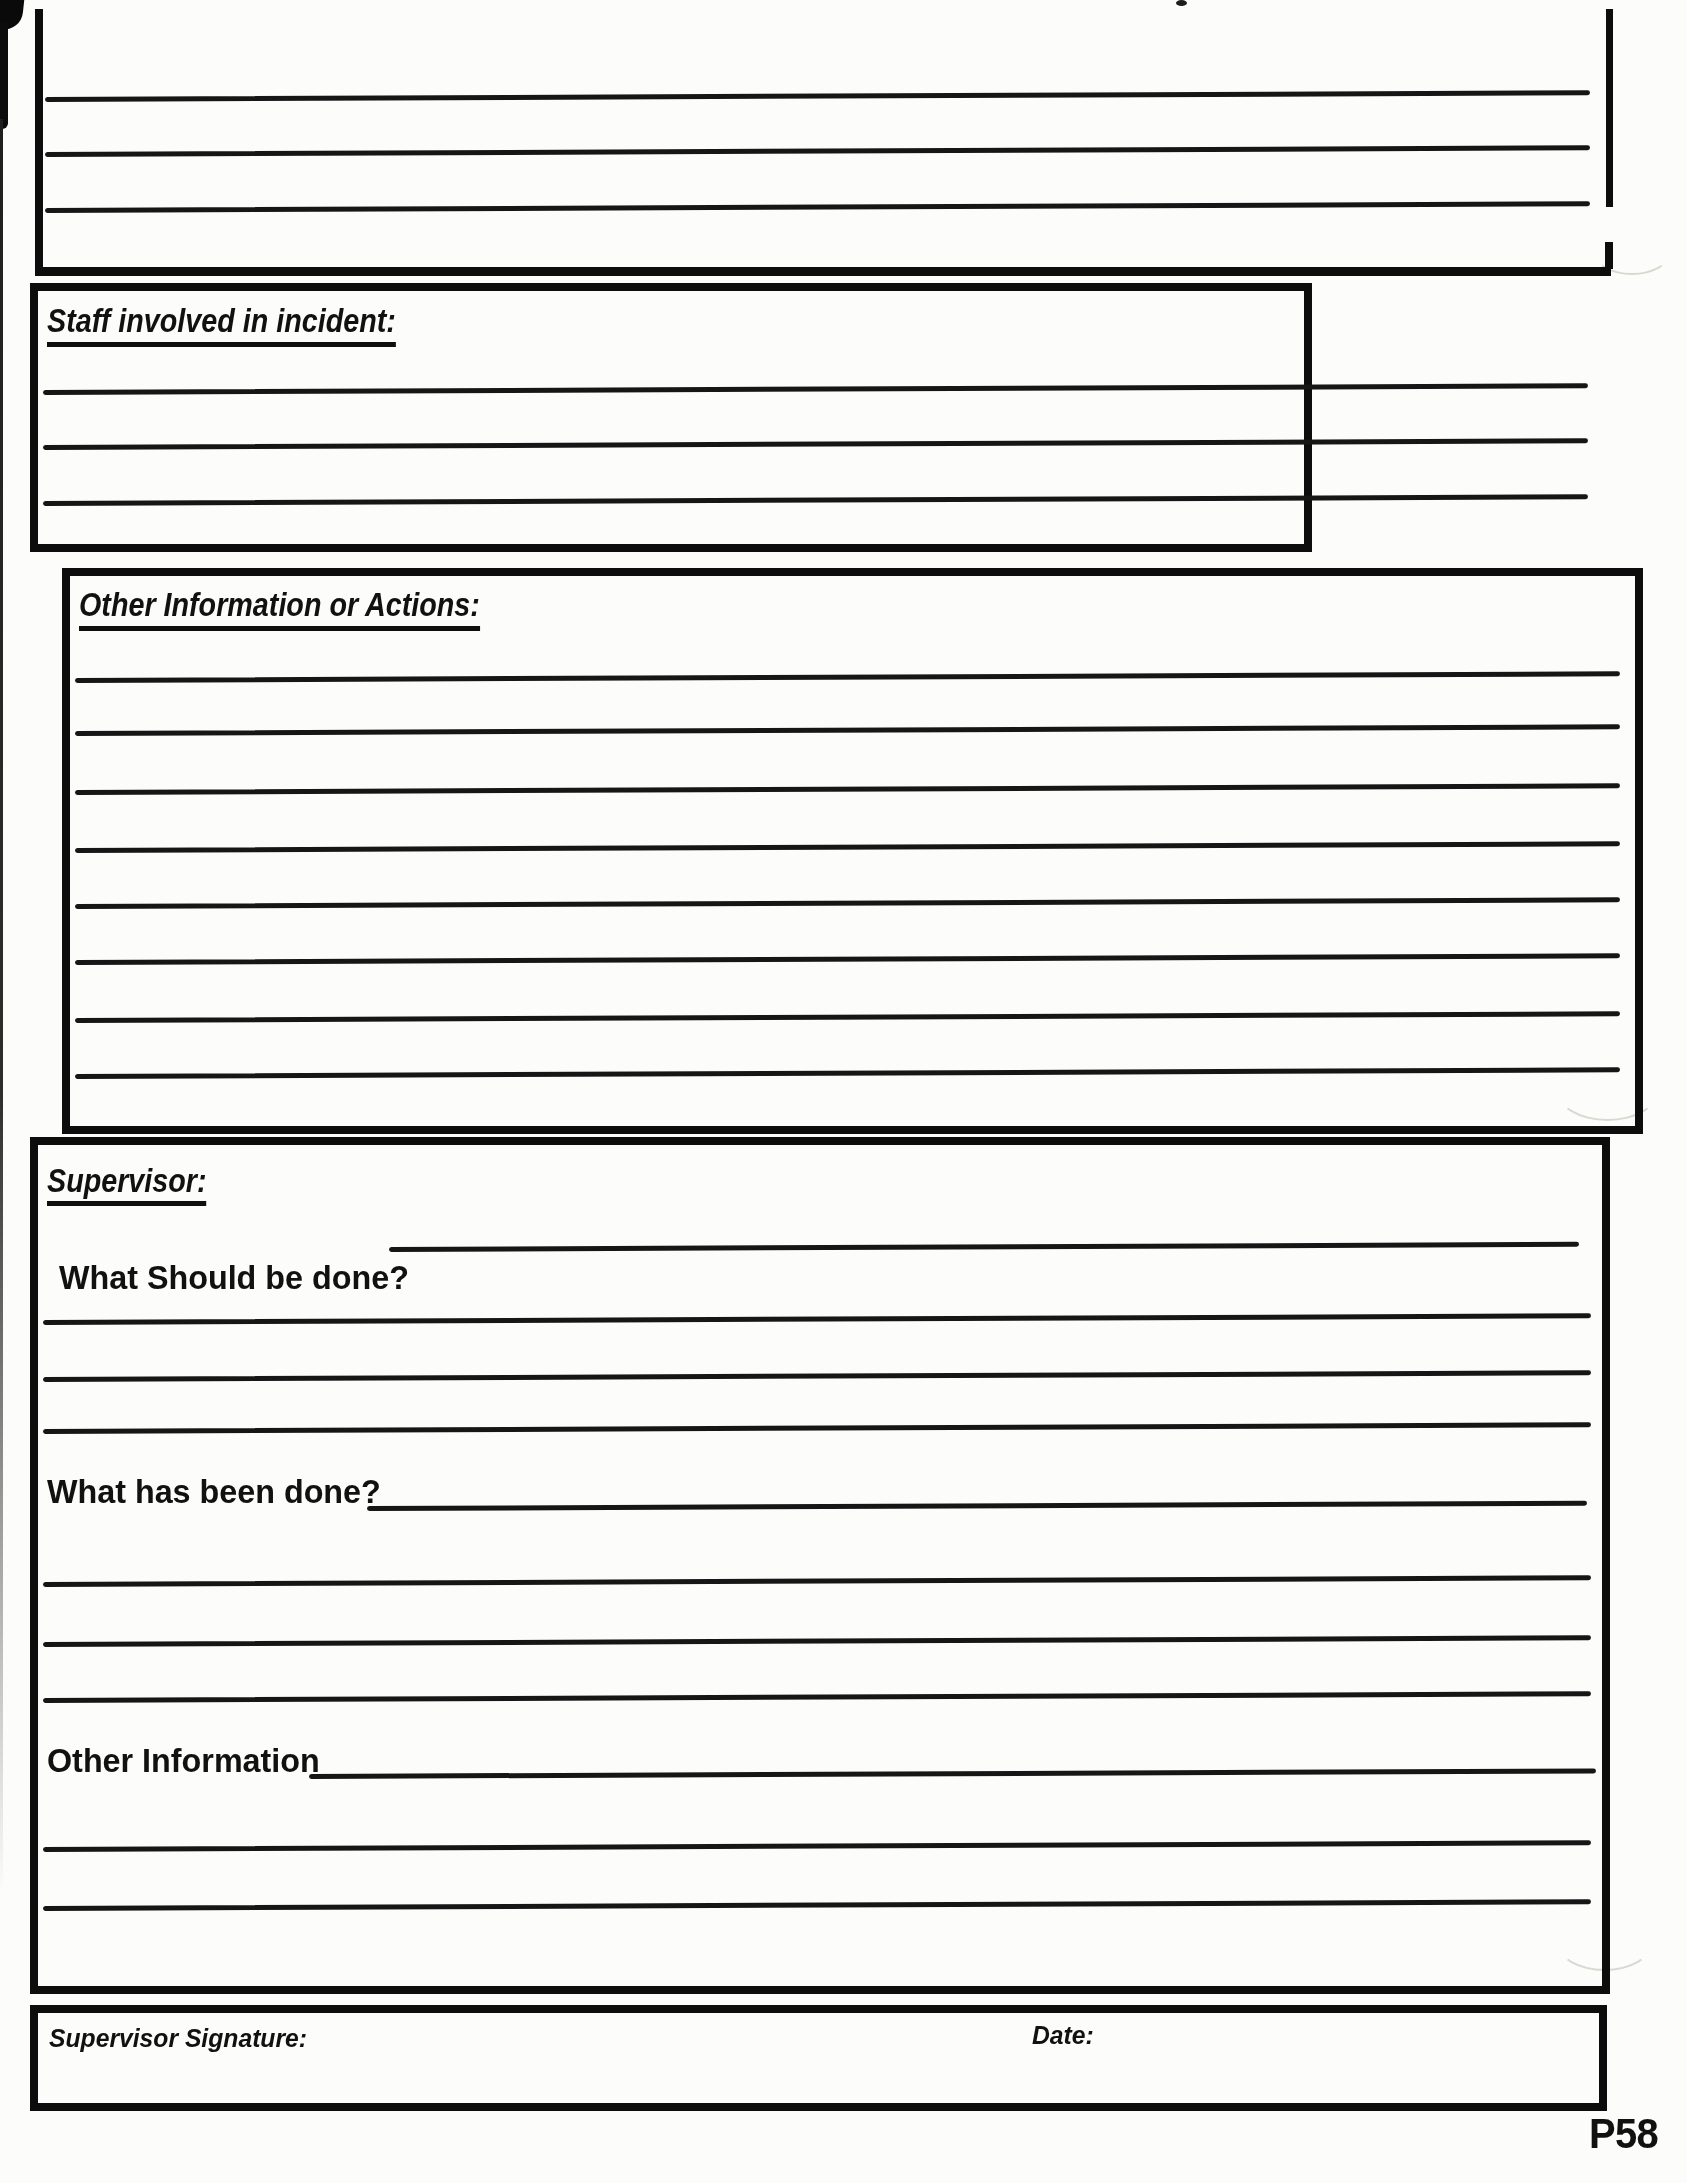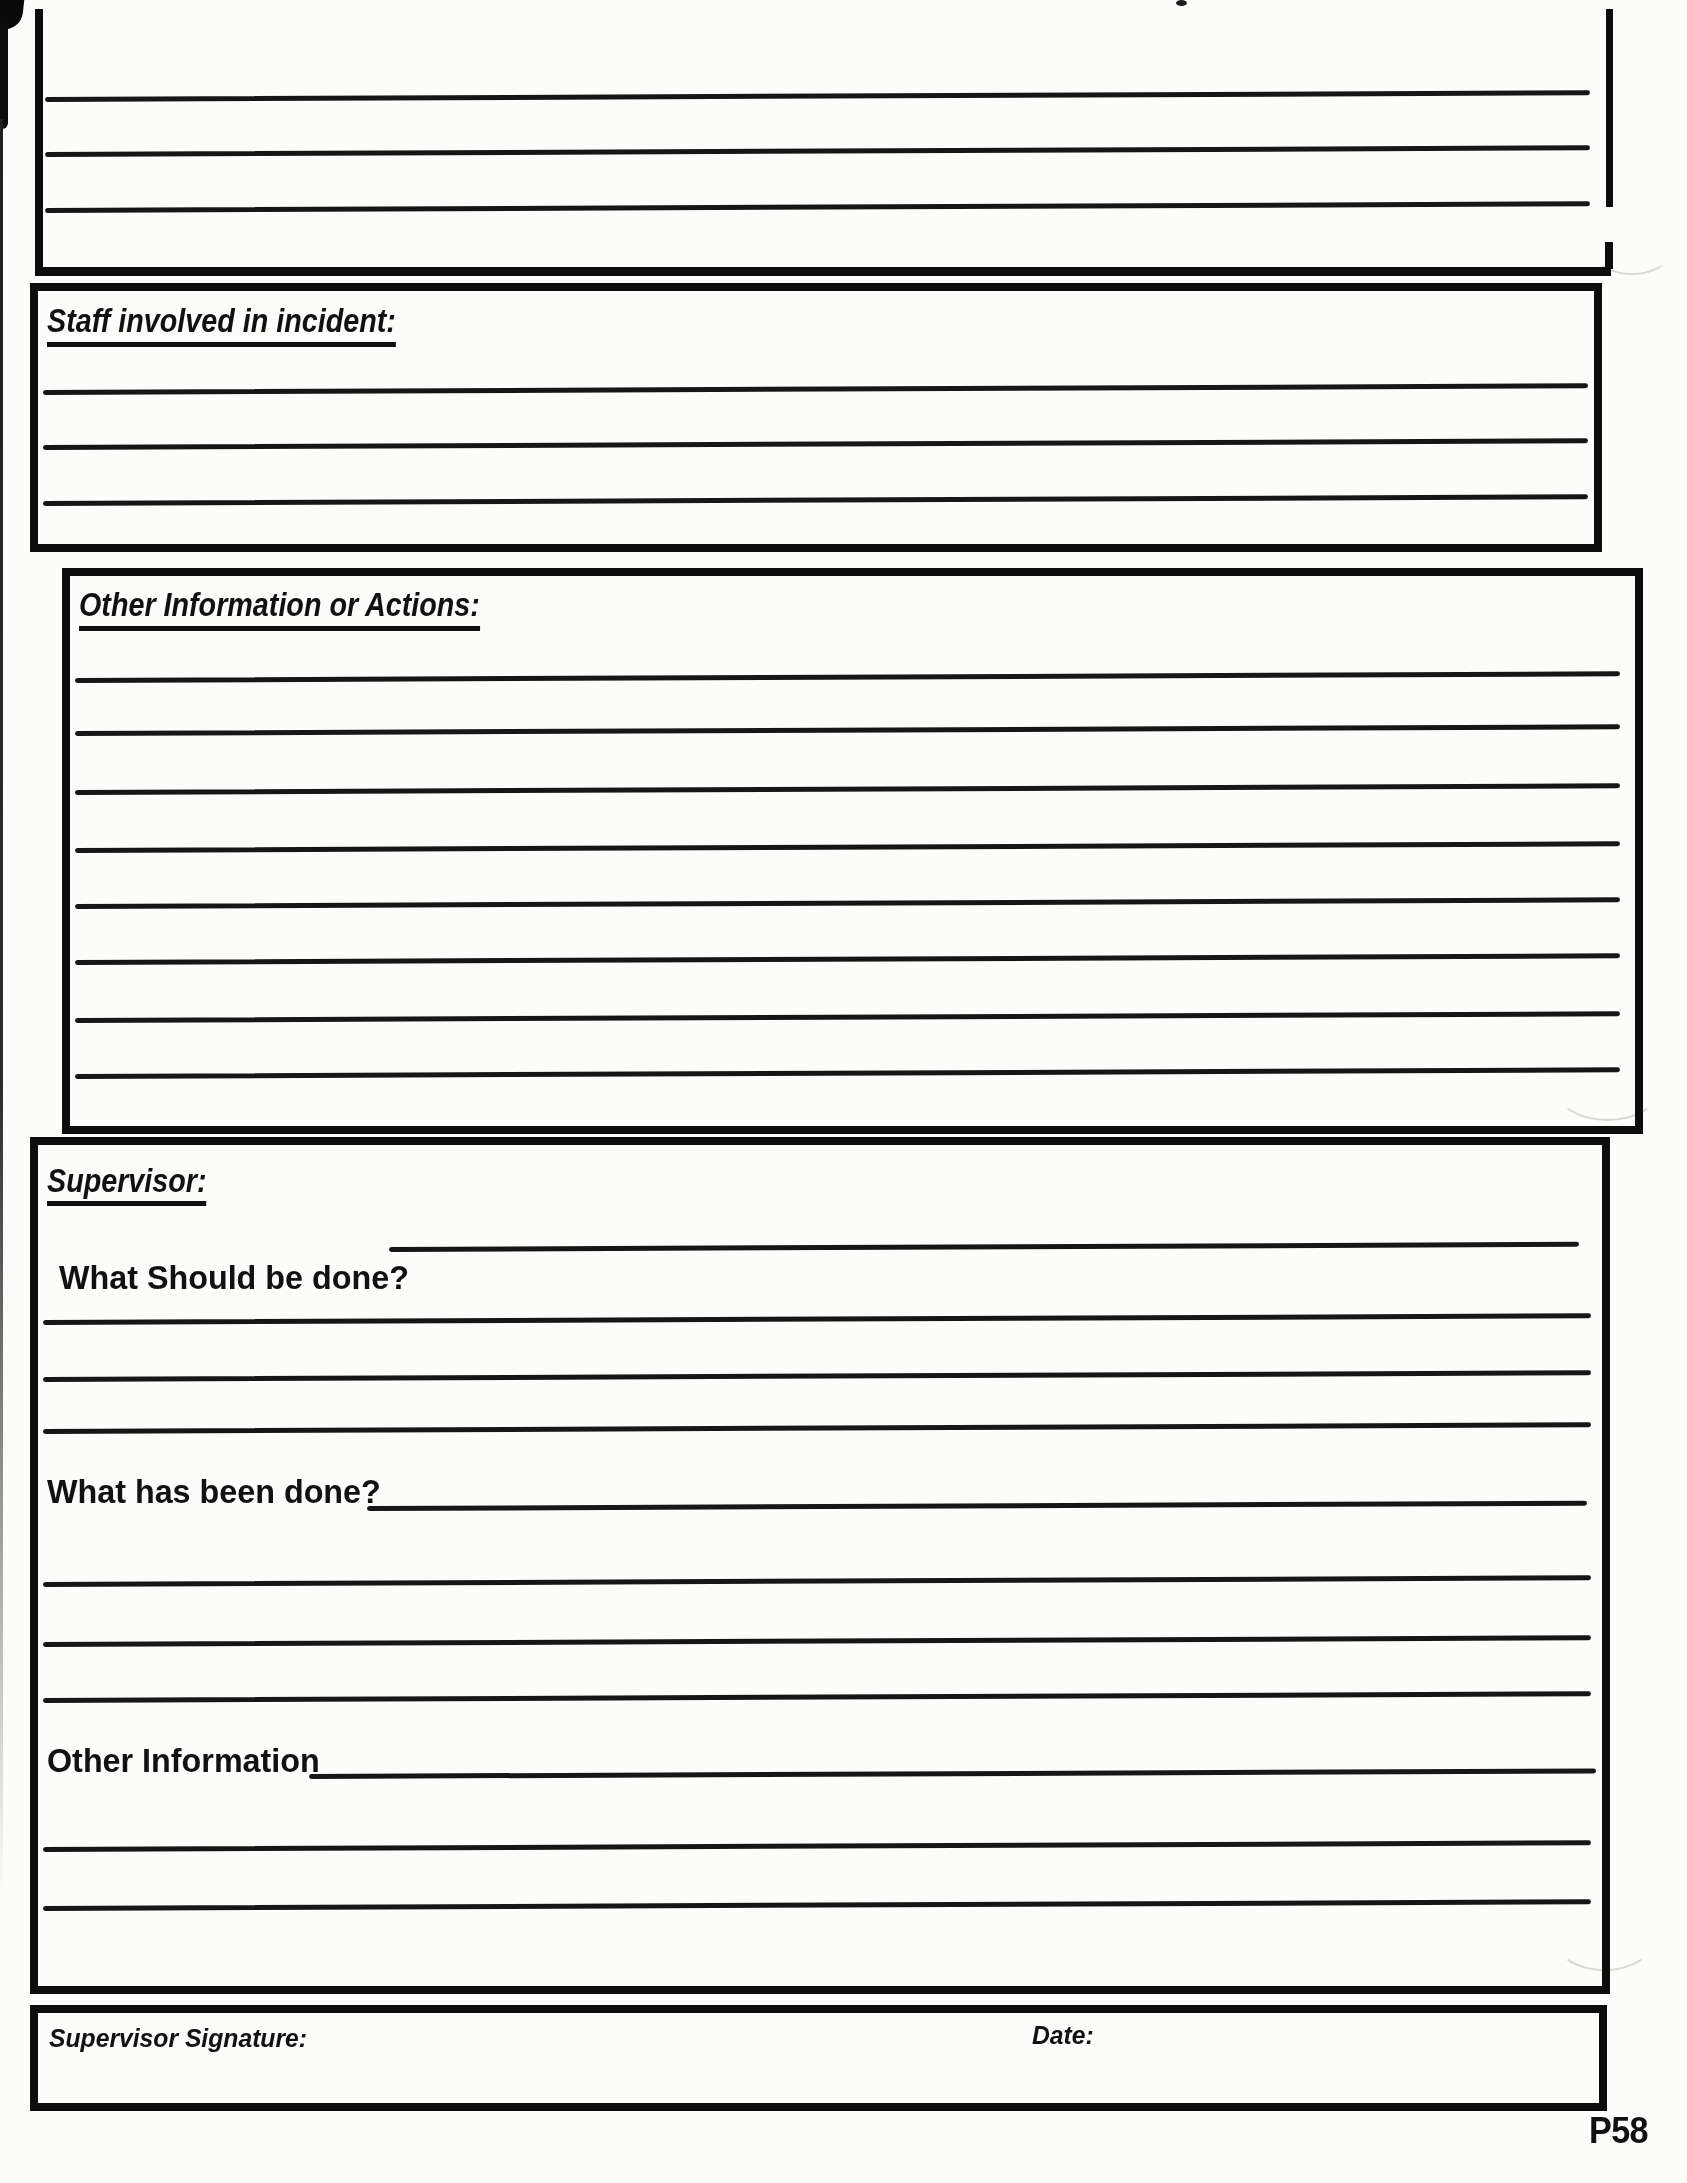--- a/index.html
+++ b/index.html
@@ -25,21 +25,21 @@
     display:inline-block;transform:scaleX(.87);transform-origin:left;
     border-bottom:5.3px solid #0f0f0f;padding-bottom:3.3px;white-space:nowrap;
   }
   
   .qlabel{position:absolute;font-weight:700;font-size:34px;line-height:1;white-space:nowrap;}
   .qlabel > span{display:inline-block;transform:scaleX(.95);transform-origin:left;white-space:nowrap;}
   
   .slabel{position:absolute;font-style:italic;font-weight:700;font-size:26px;line-height:1;white-space:nowrap;}
   .slabel > span{display:inline-block;transform:scaleX(.95);transform-origin:left;white-space:nowrap;}
   
-  .pagenum{position:absolute;font-weight:700;font-size:36px;line-height:1;letter-spacing:-0.7px;}
+  .pagenum{position:absolute;font-weight:700;font-size:42px;line-height:1;letter-spacing:-0.7px;}
   .pagenum > span{display:inline-block;transform:scaleX(.95);transform-origin:left;}
   
   .blob{
     position:absolute;left:-6.6px;top:-8px;width:30px;height:38px;background:#0a0a0a;
     border-radius:0 0 70% 40% / 0 0 55% 60%;transform:rotate(6deg);
   }
   .blob-tail{position:absolute;left:0;top:22.5px;width:8px;height:106px;background:#0c0c0c;border-radius:0 0 6.6px 2.6px;}
   .edge-strip{
     position:absolute;left:0;top:119px;width:3.3px;height:1773px;
     background:linear-gradient(#1f1f1f 0%,#2d2d2d 55%,rgba(70,70,70,0) 100%);
@@ -68,21 +68,21 @@
   <div style="position:absolute;left:30px;top:0;width:1581px;height:278px;">
     <div class="bar" style="left:5.3px;top:9.3px;width:7.3px;height:259px;"></div>
     <div class="bar" style="left:1576px;top:9.3px;width:7.3px;height:198px;"></div>
     <div class="bar" style="left:5.3px;top:267px;width:1576px;height:9.3px;"></div>
     <div class="bar" style="left:1575px;top:242px;width:8px;height:26.5px;"></div>
     <div class="wline" style="left:14.6px;top:97px;width:1545px;"></div>
     <div class="wline" style="left:14.6px;top:152px;width:1545px;"></div>
     <div class="wline" style="left:14.6px;top:208px;width:1545px;"></div>
   </div>
 
-  <div class="box" style="left:30px;top:283px;width:1572px;height:269px;padding-left:21px;">
+  <div class="box" style="left:30px;top:283px;width:1282px;height:269px;padding-left:21px;">
     <div class="hdr" style="left:9.3px;top:13.2px;">
       <span>Staff involved in incident:</span>
     </div>
     <div class="wline" style="left:5.3px;top:99px;width:1545px;"></div>
     <div class="wline" style="left:5.3px;top:154px;width:1545px;"></div>
     <div class="wline" style="left:5.3px;top:210px;width:1545px;"></div>
   </div>
 
   <div class="box" style="left:30px;top:568px;width:1581px;height:566px;margin-left:32px;">
     <div class="hdr" style="left:9.3px;top:12px;">

